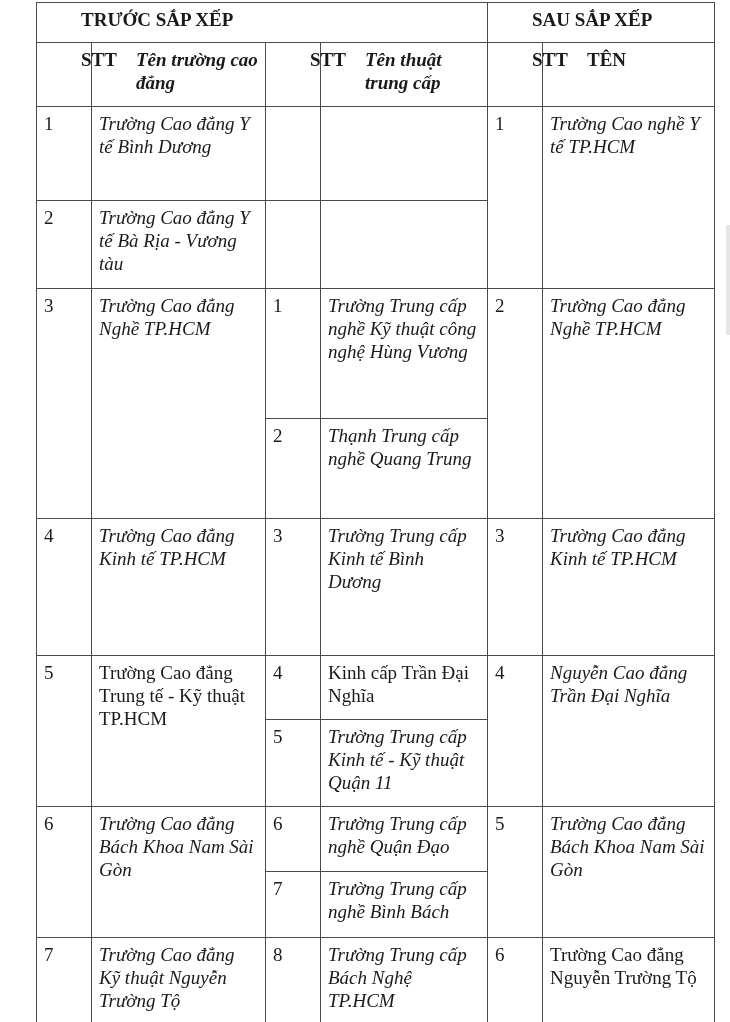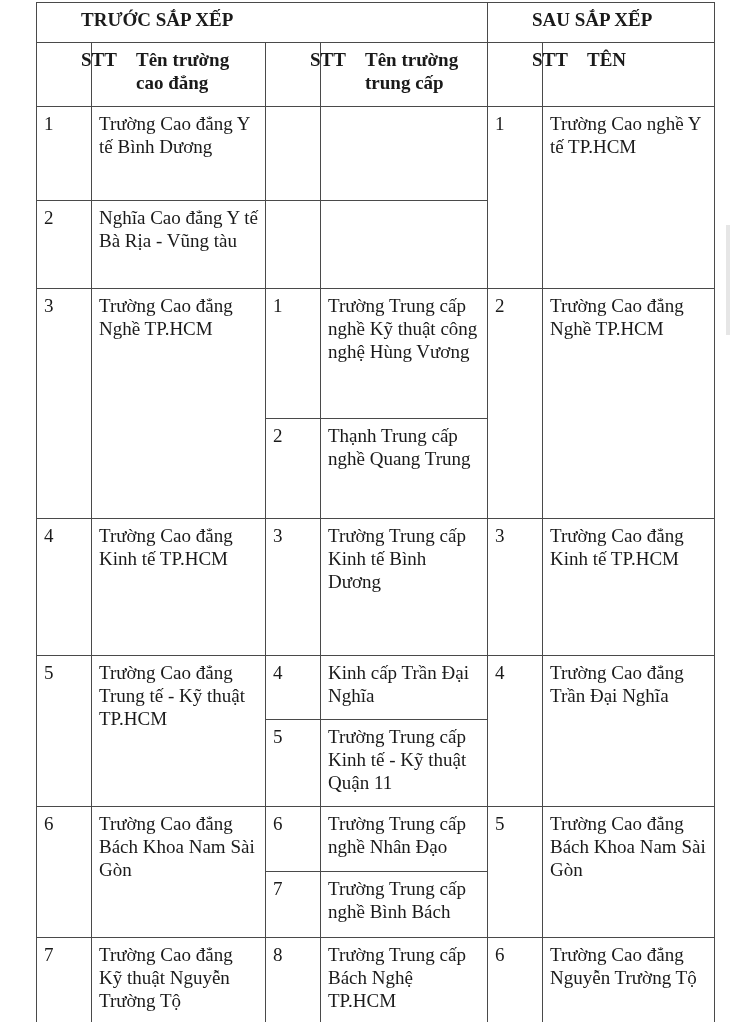--- a/index.html
+++ b/index.html
@@ -12,21 +12,21 @@
     font-size: 19px; line-height: 23px;
   }
   table.doc td, table.doc th {
     border: 1.5px solid #4a4a4a;
     vertical-align: top;
     padding: 5px 6px 4px 7px;
     text-align: left;
   }
   table.doc th { font-weight: bold; padding-left: 44px; }
   th.group { text-align: center; vertical-align: middle; height: 30px; padding: 0; font-size: 19px; }
-  .just { text-align: justify; text-align-last: left; }
+  .just { text-align: justify; text-align-last: left; font-style: italic; }
   .right-mark { position: absolute; right: 0; top: 225px; width: 4px; height: 110px; background: #e6e6e6; }
 </style>
 </head>
 <body>
 
 <table class="doc">
   <colgroup>
     <col style="width:55px">
       <col style="width:174px">
       <col style="width:55px">
@@ -36,38 +36,38 @@
   </colgroup>
   <thead>
     <tr style="height:40px">
       <th class="group" colspan="4">TRƯỚC SẮP XẾP</th>
       <th class="group" colspan="2">SAU SẮP XẾP</th>
     </tr>
     <tr style="height:64px">
       <th>STT</th>
       <th class="just">Tên trường cao đẳng</th>
       <th>STT</th>
-      <th class="just">Tên trường trung cấp</th>
+      <th class="just">Tên thuật trung cấp</th>
       <th>STT</th>
       <th>TÊN</th>
     </tr>
   </thead>
   <tbody>
 
     <tr style="height:94px">
       <td>1</td>
       <td class="just">Trường Cao đẳng Y tế Bình Dương</td>
       <td></td>
       <td class="just"></td>
       <td rowspan="2">1</td>
       <td rowspan="2" class="just">Trường Cao nghề Y tế TP.HCM</td>
     </tr>
     <tr style="height:88px">
       <td>2</td>
-      <td class="just">Nghĩa Cao đẳng Y tế Bà Rịa - Vũng tàu</td>
+      <td class="just">Trường Cao đẳng Y tế Bà Rịa - Vương tàu</td>
       <td></td>
       <td class="just"></td>
     </tr>
 
     <tr style="height:130px">
       <td rowspan="2">3</td>
       <td rowspan="2" class="just">Trường Cao đẳng Nghề TP.HCM</td>
       <td>1</td>
       <td class="just">Trường Trung cấp nghề Kỹ thuật công nghệ Hùng Vương</td>
       <td rowspan="2">2</td>
@@ -86,32 +86,32 @@
       <td>3</td>
       <td class="just">Trường Cao đẳng Kinh tế TP.HCM</td>
     </tr>
 
     <tr style="height:64px">
       <td rowspan="2">5</td>
       <td rowspan="2">Trường Cao đẳng Trung tế - Kỹ thuật TP.HCM</td>
       <td>4</td>
       <td>Kinh cấp Trần Đại Nghĩa</td>
       <td rowspan="2">4</td>
-      <td rowspan="2" class="just">Trường Cao đẳng Trần Đại Nghĩa</td>
+      <td rowspan="2" class="just">Nguyễn Cao đẳng Trần Đại Nghĩa</td>
     </tr>
     <tr style="height:87px">
       <td>5</td>
       <td class="just">Trường Trung cấp Kinh tế - Kỹ thuật Quận 11</td>
     </tr>
 
     <tr style="height:65px">
       <td rowspan="2">6</td>
       <td rowspan="2" class="just">Trường Cao đẳng Bách Khoa Nam Sài Gòn</td>
       <td>6</td>
-      <td class="just">Trường Trung cấp nghề Nhân Đạo</td>
+      <td class="just">Trường Trung cấp nghề Quận Đạo</td>
       <td rowspan="2">5</td>
       <td rowspan="2" class="just">Trường Cao đẳng Bách Khoa Nam Sài Gòn</td>
     </tr>
     <tr style="height:66px">
       <td>7</td>
       <td class="just">Trường Trung cấp nghề Bình Bách</td>
     </tr>
 
     <tr style="height:90px">
       <td>7</td>

